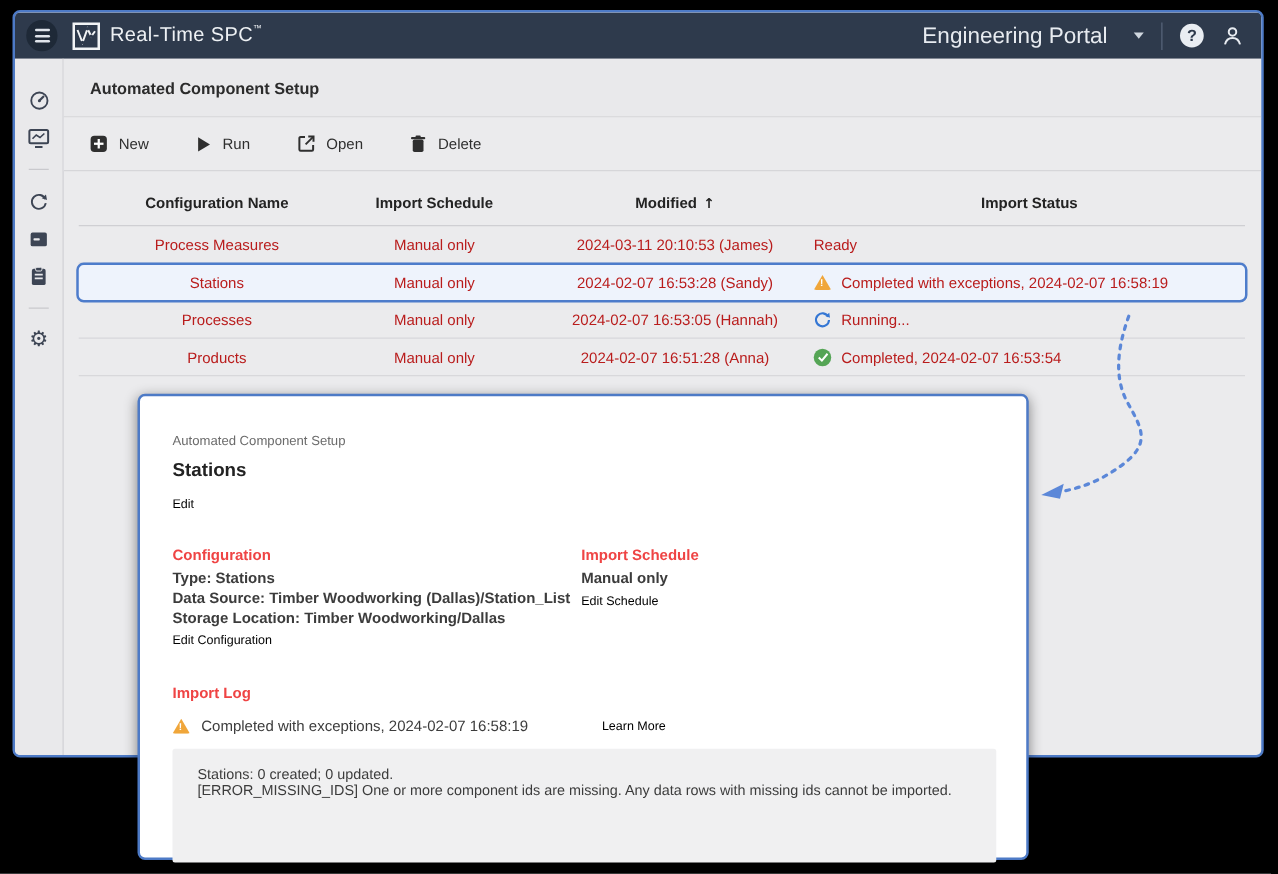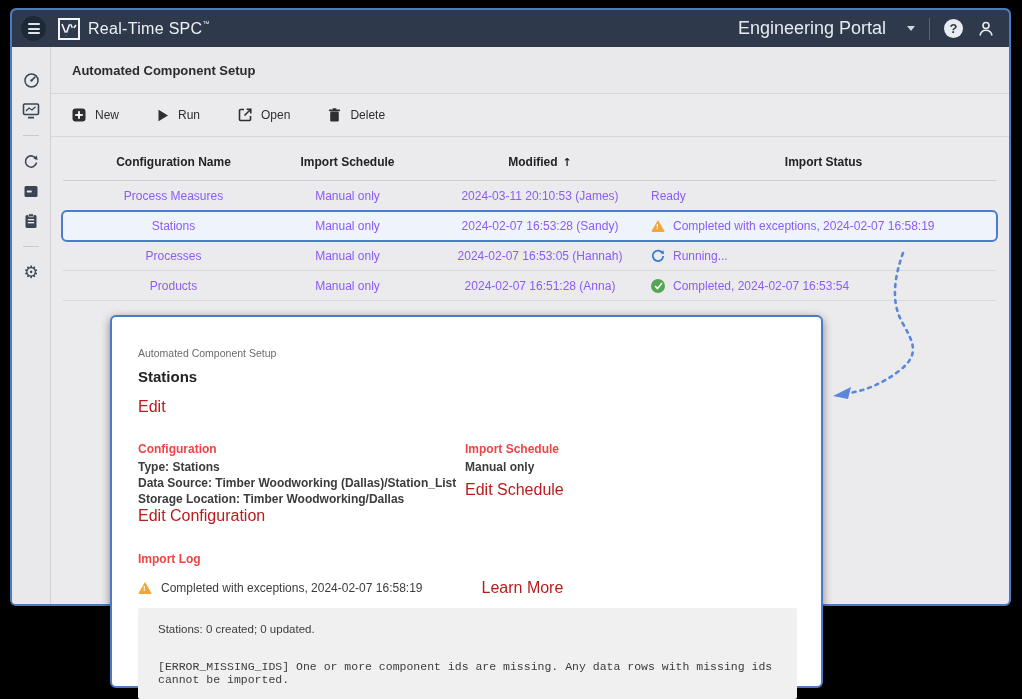--- a/index.html
+++ b/index.html
@@ -69,21 +69,21 @@
   .toolbar {
     height:43px; display:flex; align-items:center; padding-left:21px; gap:38px;
     border-bottom:1px solid #d6d6d9; background:#ebebed;
   }
   .tb-btn { display:flex; align-items:center; gap:9px; font-size:12px; color:#2f2f2f; cursor:pointer; }
 
   
   .table-wrap { margin:7px 13px 0 12px;text-align:center; }
   .tgrid { display:grid; grid-template-columns:185px 163px 222px 1fr; padding-left:18px; align-items:center; }
   .thead { height:37px; border-bottom:1px solid #cfcfd3; font-size:12px; font-weight:bold; color:#232323; cursor:pointer; }
-  .trow { height:30px; border-bottom:1px solid #d8d8db; font-size:12px; color:#8b5cf6; cursor:pointer; background:transparent; }
+  .trow { height:30px; border-bottom:1px solid #d8d8db; font-size:12px; color:#b91c1c; cursor:pointer; background:transparent; }
   .trow.selected {
     border:2px solid #4d7ccb; border-radius:6px; background:#eef3fc;
     height:32px; margin:-1px -2px; position:relative; z-index:1;
   }
   .status-cell { display:flex; align-items:center; gap:8px; }
   .sort-arrow { font-family:"DejaVu Sans", sans-serif; font-size:11px; margin-left:5px; }
 
   .warn-tri { position:relative; width:0; height:0; border-left:7px solid transparent; border-right:7px solid transparent; border-bottom:12px solid #f0a63a; border-radius:2px; }
   .warn-tri::after { content:"!"; position:absolute; left:-2px; top:2px; color:#fff; font-size:8px; font-weight:bold; }
   .ok-circle { width:14px; height:14px; border-radius:50%; background:#55a556; display:flex; align-items:center; justify-content:center; }
@@ -92,35 +92,35 @@
   .arrow-overlay { position:absolute; left:0; top:0; width:1022px; height:699px; pointer-events:none; z-index:4; }
 
   
   .panel {
     position:absolute; left:110px; top:315px; width:713px; height:373px;
     background:#fff; border:2px solid #4d7ac6; border-radius:6px; z-index:5;
     padding:30px 26px 0 26px; box-shadow:0 3px 10px rgba(0,0,0,.45);
   }
   .panel-breadcrumb { font-size:10.5px; color:#6b6b6b; }
   .panel-title { font-size:15px; font-weight:bold; color:#222; margin-top:9px; }
-  .link { color:#b91c1c; font-size:16px; cursor:pointer; }
+  .link { color:#000000; font-size:10px; cursor:pointer; }
   .panel-edit { display:inline-block; margin-top:13px; }
   .panel-cols { display:flex; margin-top:26px; }
   .panel-col-left { width:327px; }
   .sec-heading { font-size:12px; font-weight:bold; color:#ef4444; }
   .sec-line { font-size:12px; color:#3c3c3c; margin-top:4px; line-height:15px;font-weight:bold; }
   .sec-link { display:inline-block; }
   .import-log-sec { margin-top:27px; }
   .log-status-line { display:flex; align-items:center; gap:9px; margin-top:13px; font-size:12px; color:#3c3c3c; }
   .log-learn { margin-left:10px;padding-left:40px; }
   .log-box {
     margin-top:11px; width:659px; height:91px; background:#f0f0f1; border-radius:2px;
     padding:15px 20px; font-size:11.5px; color:#3c3c3c;
   }
-  .log-box p + p { margin-top:25px;font-family:Liberation Mono, monospace; }
+  .log-box p + p { margin-top:1px; }
 </style>
 </head>
 <body>
 
 <div class="app-window">
 
   <div class="topbar">
     <div class="hamburger">
         <span></span>
         <span></span>

